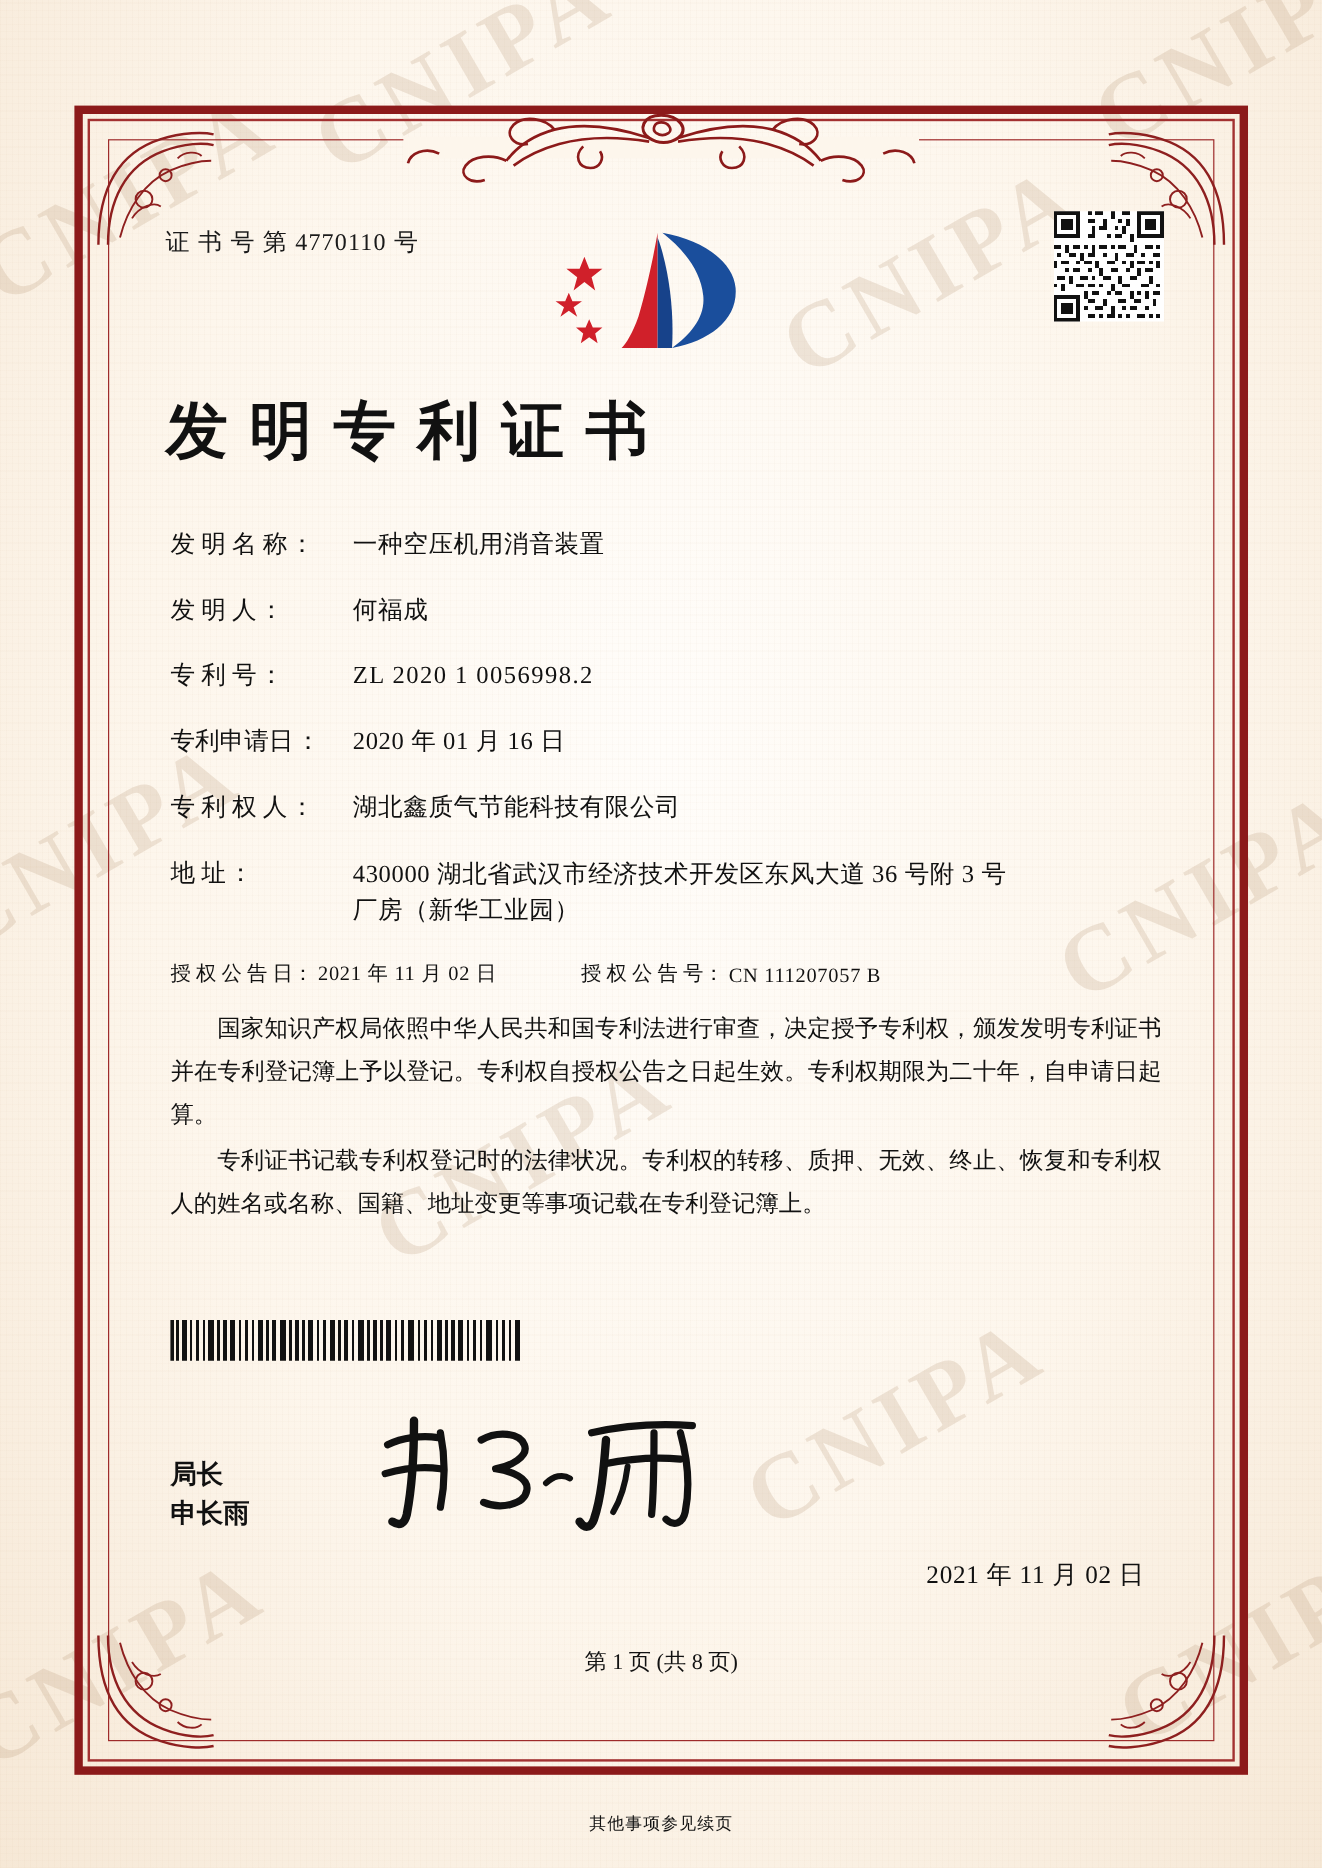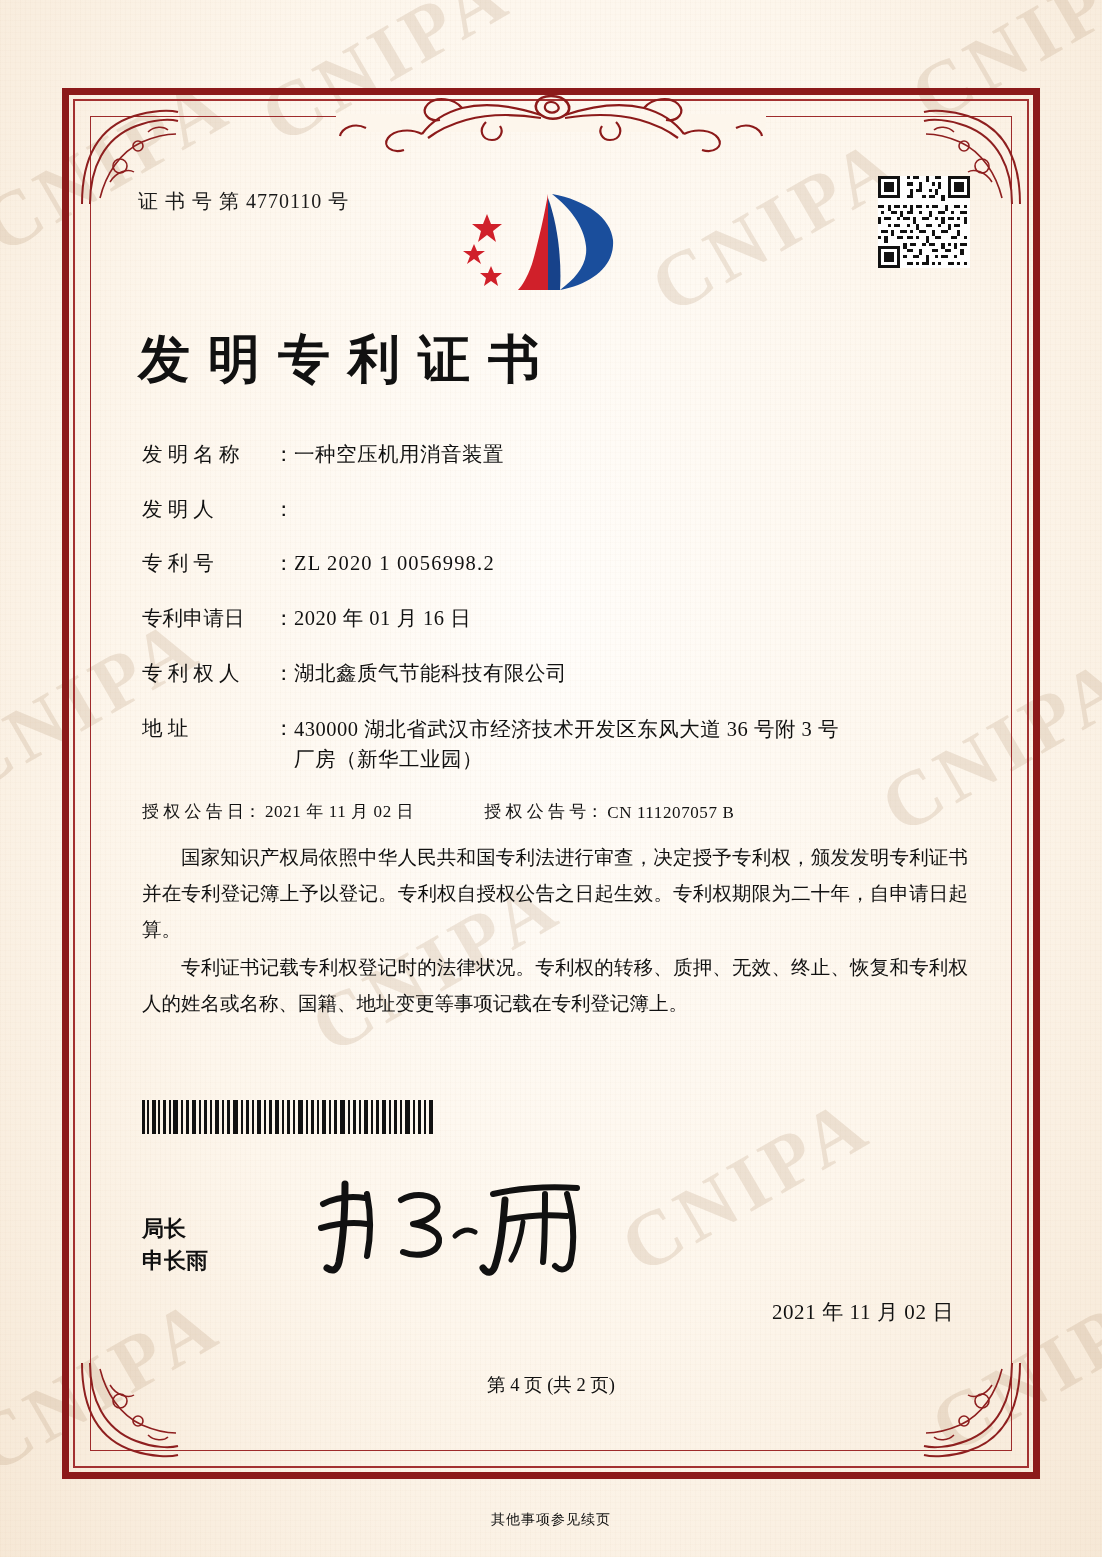--- a/index.html
+++ b/index.html
@@ -151,21 +151,20 @@
     line-height: 1.45;
   }
   .field-label {
     width: 152px;
     flex: 0 0 152px;
     white-space: nowrap;
     letter-spacing: 0px;
   }
   .field-label.spread {
     display: flex;
-    justify-content: space-between;
     padding-right: 0;
   }
   .field-colon { margin-left: 2px; }
   .field-value {
     flex: 1 1 auto;
     letter-spacing: 0.5px;
   }
   .field-value.mono {
     font-family: "Liberation Serif", serif;
     letter-spacing: 1.2px;
@@ -481,20 +480,21 @@
             <span class="field-colon">：</span>
           </span>
         <span class="field-value">一种空压机用消音装置</span>
       </div>
 
       <div class="field-row">
         <span class="field-label spread">
             <span>发 明 人</span>
             <span class="field-colon">：</span>
           </span>
+        <span class="field-value">何福成</span>
       </div>
 
       <div class="field-row">
         <span class="field-label spread">
             <span>专 利 号</span>
             <span class="field-colon">：</span>
           </span>
         <span class="field-value mono">ZL 2020 1 0056998.2</span>
       </div>
 
@@ -609,17 +609,17 @@
         <path d="M188 24 C214 18 244 16 272 18" stroke-width="6"></path>
         <path d="M200 30 C198 56 196 78 190 96 C187 104 182 104 178 98" stroke-width="7"></path>
         <path d="M198 50 C218 46 242 44 262 46" stroke-width="6"></path>
         <path d="M240 24 C240 48 240 72 238 92" stroke-width="6"></path>
         <path d="M262 24 C268 46 270 70 266 90 C264 100 256 102 250 96" stroke-width="6"></path>
         <path d="M218 52 C216 68 212 80 206 90" stroke-width="5"></path>
       </svg>
     </div>
 
     <div id="issue-date">2021 年 11 月 02 日</div>
-    <div id="page-number">第 4 页 (共 2 页)</div>
+    <div id="page-number">第 1 页 (共 8 页)</div>
   </div>
 
   <div id="footer-note">其他事项参见续页</div>
 </div>
 
 </body></html>

